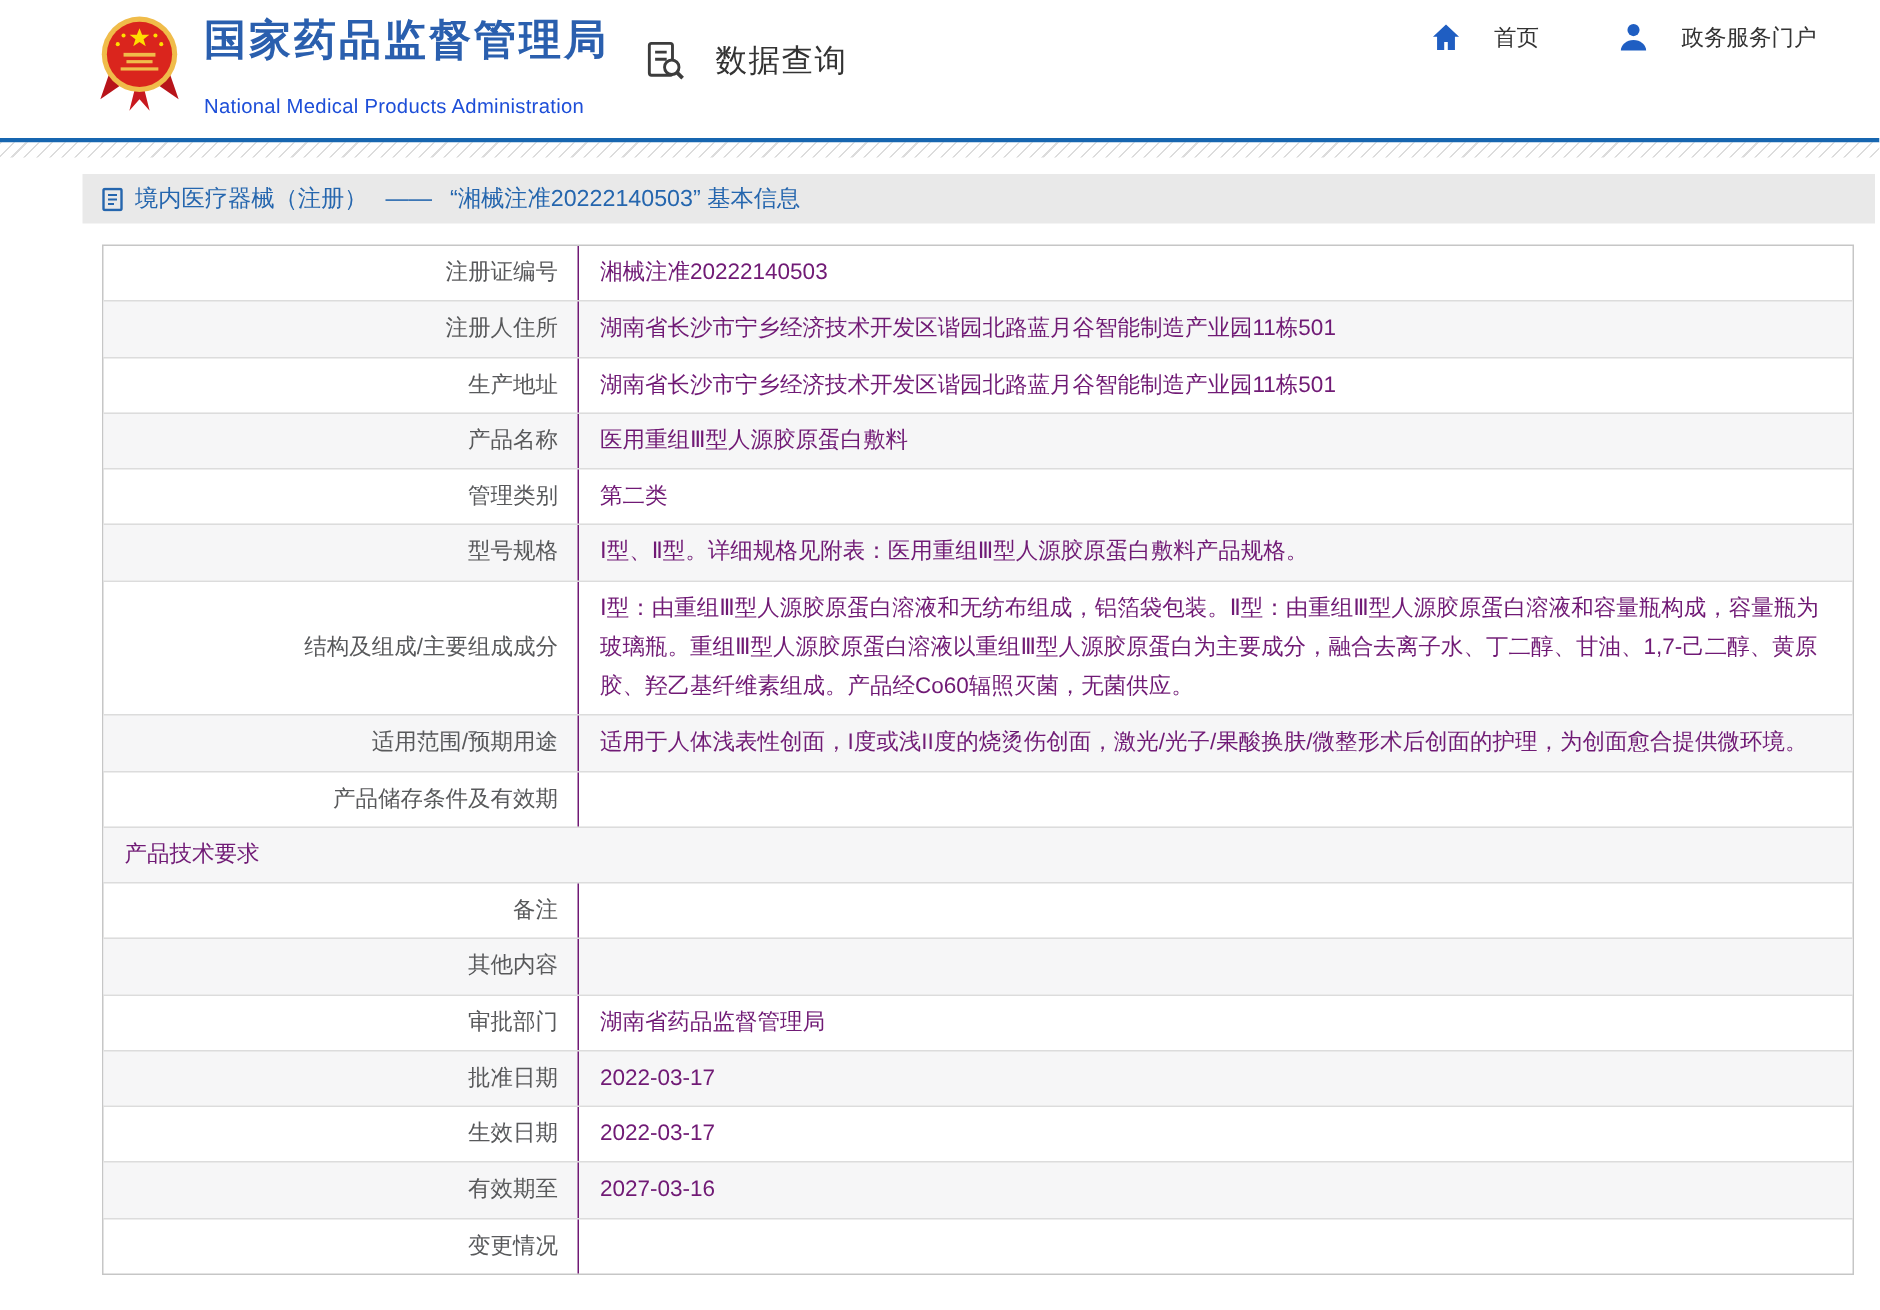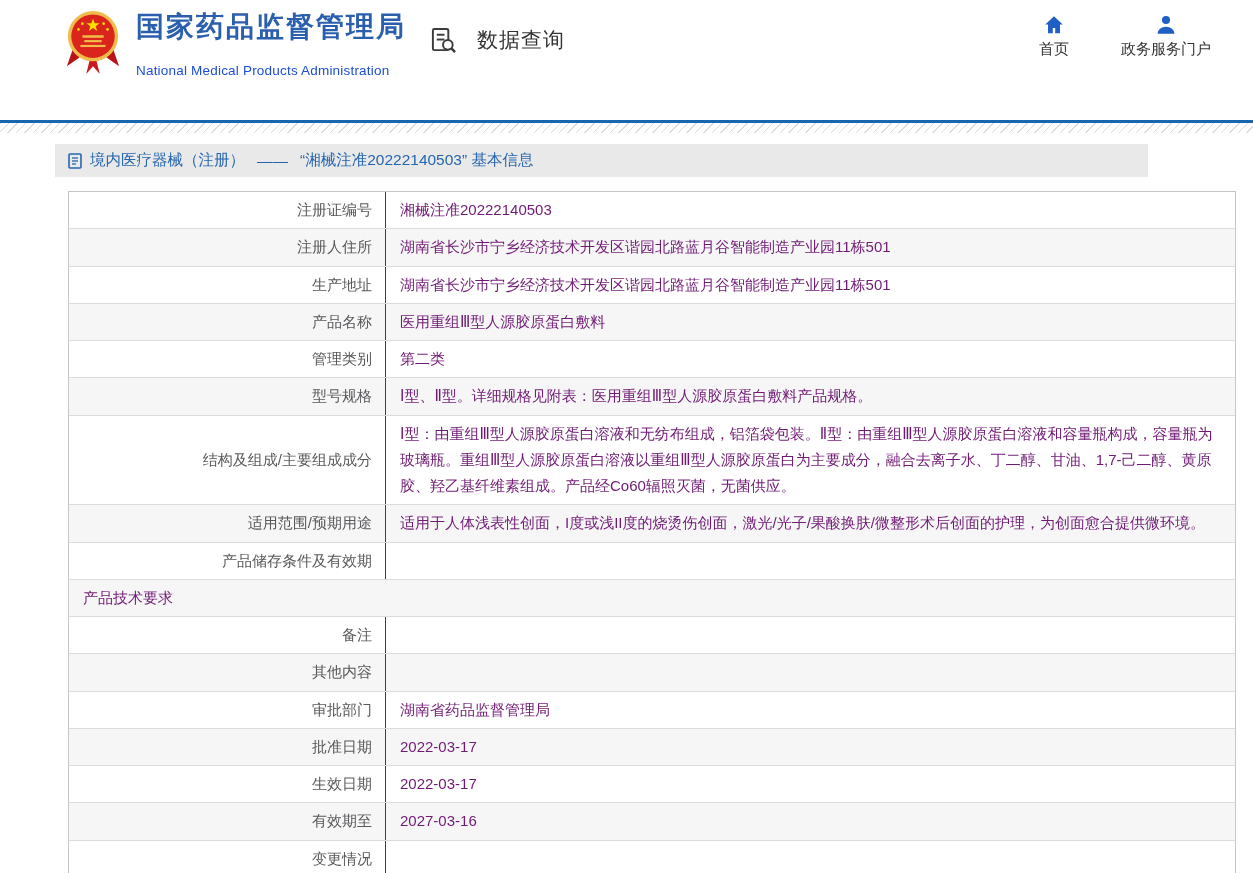--- a/index.html
+++ b/index.html
@@ -3,36 +3,36 @@
 <meta charset="utf-8">
 <style>
   * { margin:0; padding:0; box-sizing:border-box; }
   html,body { background:#ffffff; }
   body {
     width:1253px; min-height:873px;
     font-family:"Liberation Sans","DejaVu Sans",sans-serif;
     color:#4a4a4a; position:relative;
   }
   
-  .header { height:120px; background:#fff; position:relative; }
+  .header { height:92px; background:#fff; position:relative; }
   .logo-block { position:absolute; left:64px; top:5px; display:flex; align-items:center; cursor:pointer; }
   .emblem { width:58px; height:64px; flex:0 0 auto; }
   .org-names { margin-left:14px; padding-top:6px; }
   .org-cn { font-size:28px; font-weight:bold; color:#2a5fae; letter-spacing:2px; line-height:1.15; }
   .org-en { font-size:13.5px; color:#1d4ed8; margin-top:20px; letter-spacing:0.2px; }
   .section-tag { position:absolute; left:430px; top:26px; display:flex; align-items:center; gap:20px; cursor:pointer;font-family:Liberation Serif, serif; }
   .section-tag .tag-label { font-size:21px; color:#333; letter-spacing:1px; }
   .top-nav { position:absolute; right:42px; top:14px; display:flex; gap:52px; }
-  .nav-item { display:flex; flex-direction:column; align-items:center; gap:4px; cursor:pointer; }
+  .nav-item { display:flex; align-items:center; gap:21px; cursor:pointer; }
   .nav-item .nav-label { font-size:15px; color:#333; }
   .blue-line { height:3px; background:#1766b0; }
   .stripe-band { height:10px; background:repeating-linear-gradient(135deg,#dcdcdc 0,#dcdcdc 1px,#ffffff 1px,#ffffff 6px); }
   
   .breadcrumb {
-    margin:11px 0 0 55px; width:1093px; height:33px;
+    margin:11px 0 0 55px; width:1195px; height:33px;
     background:#e9e9e9; display:flex; align-items:center;
     padding-left:13px; gap:8px;
   }
   .breadcrumb .crumb-text { font-size:15.5px; color:#2566ae; }
   .breadcrumb .crumb-sep { font-size:15.5px; color:#2566ae; margin:0 4px; }
   .doc-icon { display:inline-flex; margin-top:1px; }
   
   .info-table {
     margin:14px 0 0 68px; width:1168px;
     border:1px solid #c6c6c6; background:#fff;

